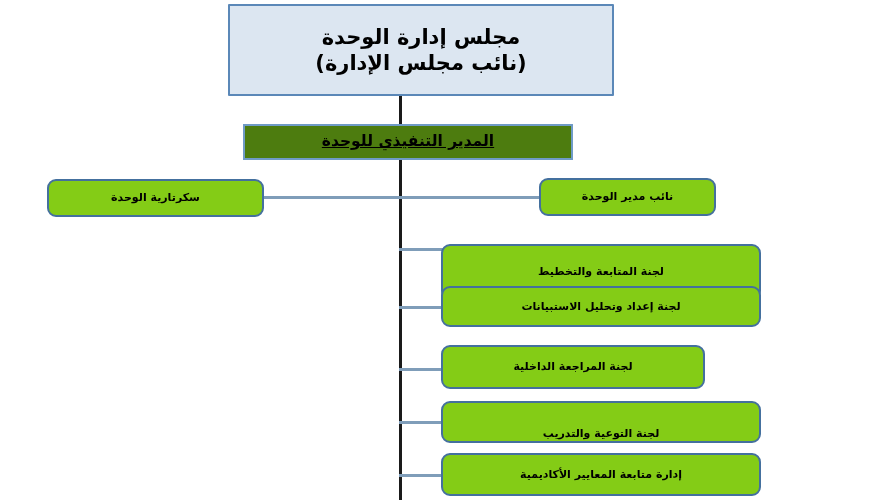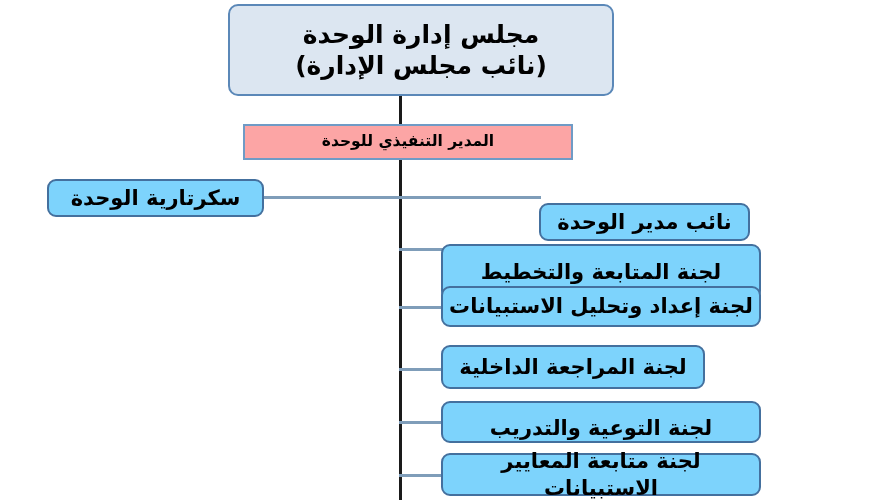--- a/index.html
+++ b/index.html
@@ -39,45 +39,46 @@
     text-align: center;
     color: #000000;
     line-height: 1.25;
     direction: rtl;
   }
 
   
   .node--board {
     background: #dce6f1;
     border: 2px solid #5b88b8;
-    border-radius: 10px;
-    font-size: 25px;
+    border-radius: 1px;
+    font-size: 21px;
     font-weight: bold;
     letter-spacing: 0;
   }
   .node--board .line1,
   .node--board .line2 {
     display: block;
   }
 
   
   .node--exec {
-    background: #fca5a5;
+    background: #4d7c0f;
     border: 2px solid #6f9bc6;
     border-radius: 0;
     font-size: 15.5px;
     font-weight: bold;
+    text-decoration: underline;
   }
 
   
   .node--gray {
-    background: #7dd3fc;
+    background: #84cc16;
     border: 2.2px solid #44709e;
     border-radius: 9px;
-    font-size: 21px;
+    font-size: 11px;
     font-weight: bold;
   }
 
   .node span {
     pointer-events: none;
   }
 </style>
 </head>
 <body>
 
@@ -102,37 +103,37 @@
   </div>
 
   <div class="node node--exec" style="left:243px; top:124px; width:330px; height:36px;">
     <span>المدير التنفيذي للوحدة</span>
   </div>
 
   <div class="node node--gray" style="left:47px; top:179px; width:217px; height:38px;">
     <span>سكرتارية الوحدة</span>
   </div>
 
-  <div class="node node--gray" style="left:539px; top:178px; width:211px; height:38px;margin-top:25px;">
+  <div class="node node--gray" style="left:539px; top:178px; width:177px; height:38px;">
     <span>نائب مدير الوحدة</span>
   </div>
 
   <div class="node node--gray" style="left:441px; top:244px; width:320px; height:56px;">
     <span>لجنة المتابعة والتخطيط</span>
   </div>
 
   <div class="node node--gray" style="left:441px; top:286px; width:320px; height:41px;">
     <span>لجنة إعداد وتحليل الاستبيانات</span>
   </div>
 
   <div class="node node--gray" style="left:441px; top:345px; width:264px; height:44px;">
     <span>لجنة المراجعة الداخلية</span>
   </div>
 
   <div class="node node--gray" style="left:441px; top:401px; width:320px; height:42px;align-items:flex-end;">
     <span>لجنة التوعية والتدريب</span>
   </div>
 
   <div class="node node--gray" style="left:441px; top:453px; width:320px; height:43px;">
-    <span>لجنة متابعة المعايير الاستبيانات</span>
+    <span>إدارة متابعة المعايير الأكاديمية</span>
   </div>
 
 </div>
 
 </body></html>

